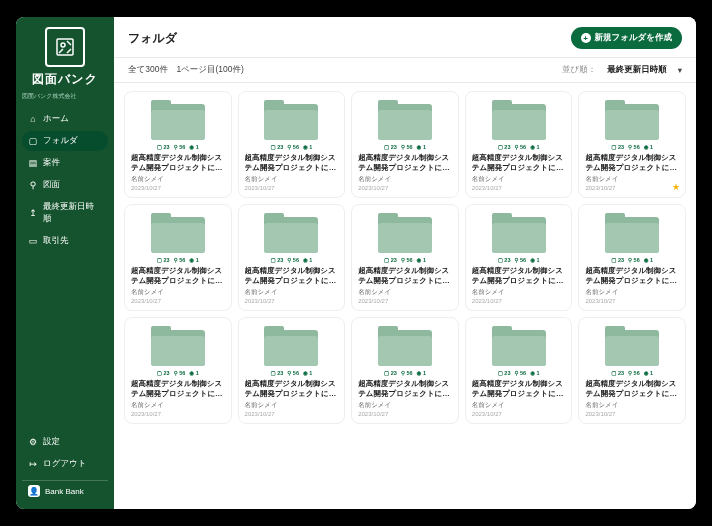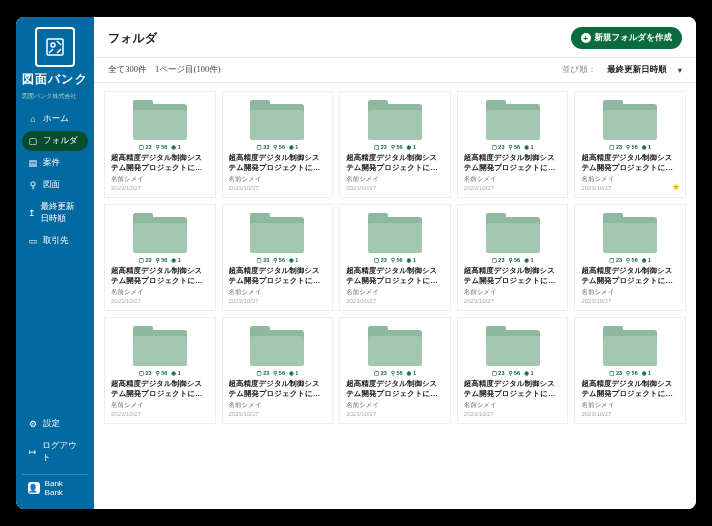--- a/index.html
+++ b/index.html
@@ -1,42 +1,42 @@
 <!DOCTYPE html>
 <html><head>
 <meta charset="utf-8">
 <style>
 * { margin: 0; padding: 0; box-sizing: border-box; }
 body { font-family: -apple-system, "Hiragino Sans", sans-serif; background: #000; width: 712px; height: 526px; overflow: hidden; display: flex; align-items: center; justify-content: center; }
 .window { width: 680px; height: 492px; background: #fff; border-radius: 8px; overflow: hidden; display: flex; box-shadow: 0 10px 30px rgba(0,0,0,0.4); }
-.sidebar { width: 78px; background: #0369a1; color: #fff; display: flex; flex-direction: column; padding: 10px 6px 8px; }
+.sidebar { width: 98px; background: #14532d; color: #fff; display: flex; flex-direction: column; padding: 10px 6px 8px; }
 .logo-box { display: flex; flex-direction: column; align-items: center; margin-bottom: 4px; }
 .logo-icon { width: 40px; height: 40px; border: 2px solid #fff; border-radius: 4px; display: flex; align-items: center; justify-content: center; margin-bottom: 4px; }
 .logo-text { font-size: 12px; font-weight: 700; letter-spacing: 1px; }
 .company { font-size: 6px; color: #a8d0be; margin-bottom: 8px; text-align: left; }
 .nav { display: flex; flex-direction: column; gap: 2px; }
 .nav-item { display: flex; align-items: center; gap: 5px; padding: 4px 6px; border-radius: 10px; font-size: 8.5px; cursor: pointer; }
 .nav-item.active { background: #064d2d; }
 .nav-item .ico { width: 10px; height: 10px; display: inline-flex; align-items: center; justify-content: center; font-size: 9px; }
 .spacer { flex: 1; }
 .bottom { display: flex; flex-direction: column; gap: 2px; margin-top: auto; }
 .user-box { display: flex; align-items: center; gap: 5px; padding: 4px 6px; font-size: 8px; border-top: 1px solid rgba(255,255,255,0.2); margin-top: 4px; }
 .user-avatar { width: 12px; height: 12px; background: #fff; color: #0a6b3f; border-radius: 3px; display: flex; align-items: center; justify-content: center; font-size: 8px; font-weight: 700; }
 .main { flex: 1; display: flex; flex-direction: column; background: #fff; overflow: hidden; }
 .header { display: flex; align-items: center; justify-content: space-between; padding: 10px 14px 8px; }
 .page-title { font-size: 12px; font-weight: 700; color: #222; }
 .new-btn { background: #0a6b3f; color: #fff; border: none; border-radius: 12px; padding: 5px 10px; font-size: 8.5px; font-weight: 700; display: flex; align-items: center; gap: 4px; cursor: pointer; }
 .new-btn .plus { width: 10px; height: 10px; border-radius: 50%; background: #fff; color: #0a6b3f; display: inline-flex; align-items: center; justify-content: center; font-size: 8px; }
-.subhead { display: flex; align-items: flex-start; justify-content: space-between; padding: 6px 14px; border-top: 1px solid #e8e8e8; border-bottom: 1px solid #e8e8e8; font-size: 8.5px; color: #444; font-family: Liberation Serif, serif; }
+.subhead { display: flex; align-items: flex-start; justify-content: space-between; padding: 6px 14px; border-top: 1px solid #e8e8e8; border-bottom: 1px solid #e8e8e8; font-size: 8.5px; color: #444; }
 .sort { display: flex; align-items: center; gap: 11px; cursor: pointer; }
 .sort-label { color: #888; }
 .sort-value { font-weight: 700; color: #222; }
 .grid-wrap { flex: 1; overflow-y: auto; padding: 8px 10px; }
 .grid { display: grid; grid-template-columns: repeat(5, 1fr); gap: 6px; }
-.card { border: 1px solid #eee; border-radius: 0; padding: 6px; display: flex; flex-direction: column; position: relative; cursor: pointer; }
+.card { border: 1px solid #eee; border-radius: 8px; padding: 6px; display: flex; flex-direction: column; position: relative; cursor: pointer; }
 .folder-icon { width: 54px; height: 40px; margin: 2px auto 4px; position: relative; }
 .folder-back { position: absolute; left: 0; top: 4px; width: 54px; height: 36px; background: #8fb99f; border-radius: 3px; }
 .folder-tab { position: absolute; left: 0; top: 0; width: 20px; height: 8px; background: #8fb99f; border-radius: 2px 2px 0 0; }
 .folder-front { position: absolute; left: 0; bottom: 0; width: 54px; height: 30px; background: #a3c7b1; border-radius: 3px; }
 .stats { display: flex; align-items: center; justify-content: center; gap: 4px; font-size: 5.5px; color: #0a6b3f; font-weight: 700; margin-bottom: 3px; }
 .stats span { display: inline-flex; align-items: center; gap: 1px; }
 .card-title { font-size: 7.5px; font-weight: 700; color: #222; line-height: 1.3; height: 20px; overflow: hidden; display: -webkit-box; -webkit-line-clamp: 2; -webkit-box-orient: vertical; margin-bottom: 2px; }
 .card-author { font-size: 6.5px; color: #666; margin-bottom: 1px; }
 .card-date { font-size: 6px; color: #aaa; }
 .star { position: absolute; right: 5px; bottom: 5px; color: #f5b301; font-size: 9px; }

